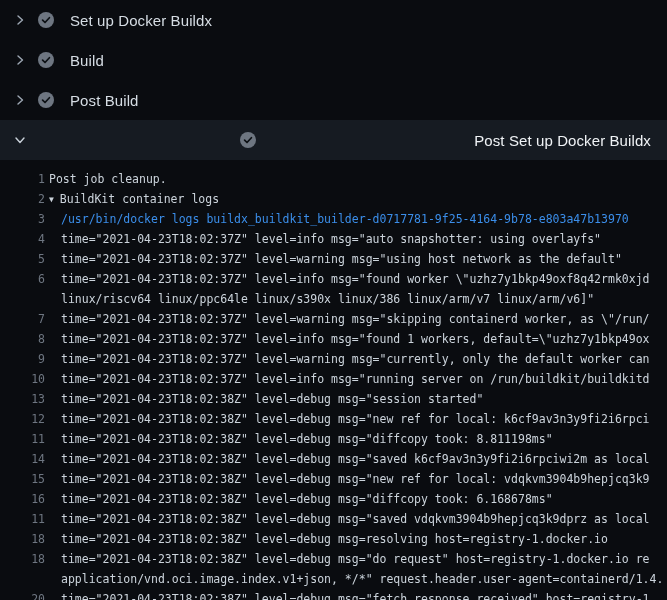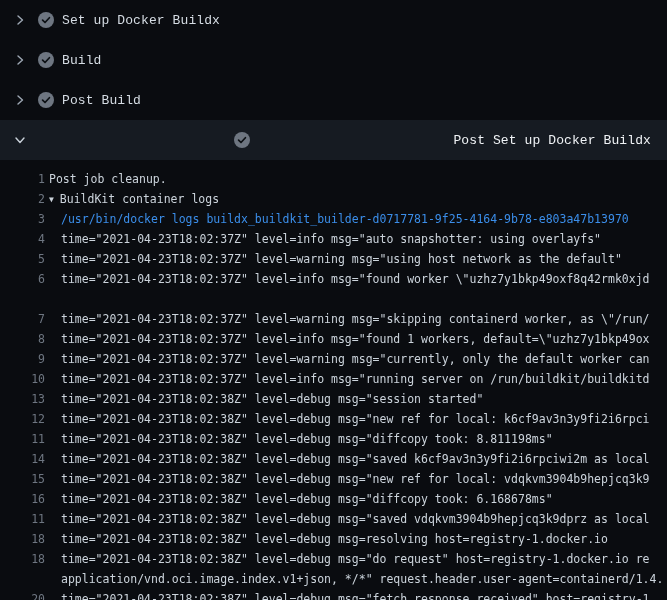--- a/index.html
+++ b/index.html
@@ -22,21 +22,21 @@
     width: 16px; height: 16px; flex: 0 0 16px; margin-right: 10px;
     display: flex; align-items: center; justify-content: center;
     color: #9ea8b4;
   }
   .step-row.expanded .chev { color: #c9d1d9; }
   .chev svg { display: block; }
   .chev .chev-down { display: none; }
   .step-row.expanded .chev .chev-down { display: block; }
   .status { width: 16px; height: 16px; flex: 0 0 16px; margin-right: 8px; }
   .status svg { display: block; }
-  .step-label { font-size: 13px; color: #d6dde4; letter-spacing: .1px; font-family: Liberation Mono, monospace; }
+  .step-label { font-size: 15px; color: #d6dde4; margin-left: 8px; letter-spacing: .1px; }
   .step-row.expanded .step-label { color: #f0f3f6; }
 
   
   .log {
     padding-top: 9px;
     font-family: "DejaVu Sans Mono", monospace;
     font-size: 11.5px;
     width: 2000px; 
   }
   .log-row { display: flex; height: 20px; line-height: 20px; white-space: pre; }
@@ -145,20 +145,21 @@
     <span class="lt">time="2021-04-23T18:02:37Z" level=warning msg="using host network as the default"</span>
   </div>
 
   <div class="log-row indent1">
     <span class="ln">6</span>
     <span class="lt">time="2021-04-23T18:02:37Z" level=info msg="found worker \"uzhz7y1bkp49oxf8q42rmk0xjd</span>
   </div>
 
   <div class="log-row indent1">
     <span class="ln"></span>
+    <span class="lt">linux/riscv64 linux/ppc64le linux/s390x linux/386 linux/arm/v7 linux/arm/v6]"</span>
   </div>
 
   <div class="log-row indent1">
     <span class="ln">7</span>
     <span class="lt">time="2021-04-23T18:02:37Z" level=warning msg="skipping containerd worker, as \"/run/</span>
   </div>
 
   <div class="log-row indent1">
     <span class="ln">8</span>
     <span class="lt">time="2021-04-23T18:02:37Z" level=info msg="found 1 workers, default=\"uzhz7y1bkp49ox</span>

